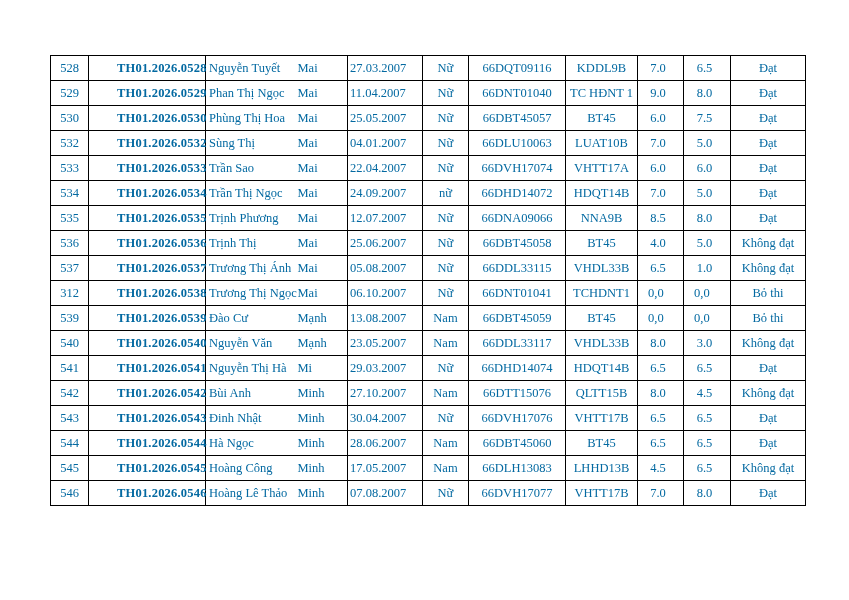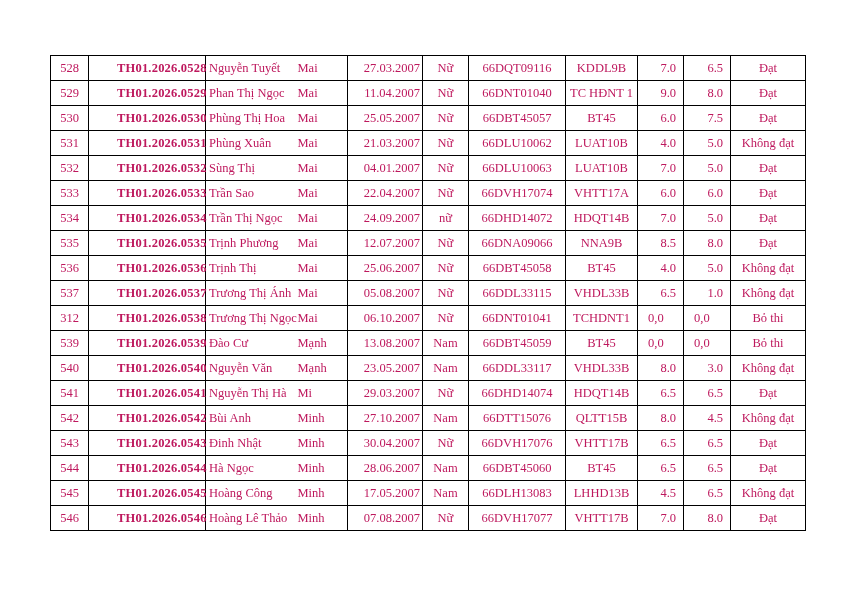--- a/index.html
+++ b/index.html
@@ -16,40 +16,40 @@
     overflow: hidden;
   }
   .results-table {
     position: absolute;
     left: 50px;
     top: 55px;
     border-collapse: collapse;
     table-layout: fixed;
     width: 755px;
     font-size: 12.5px;
-    color: #be185d;
+    color: #0369a1;
   }
   .results-table td {
     border: 1px solid #000000;
     height: 24px;
     padding: 0 2px;
     white-space: nowrap;
     overflow: visible;
     vertical-align: middle;
     line-height: 1;
   }
   td.c-no        { text-align: center; }
   td.c-id        { text-align: center; font-weight: bold; letter-spacing: 0.2px; padding-left: 28px; }
   td.c-family    { text-align: left; padding-left: 3px; border-right: none; margin-left: 13px; }
   td.c-given     { text-align: left; padding-left: 2px; border-left: none; }
-  td.c-dob       { text-align: right; }
+  td.c-dob       { text-align: left; }
   td.c-gender    { text-align: center; }
   td.c-code      { text-align: center; }
   td.c-class     { text-align: center; }
-  td.c-score     { text-align: right; padding-right: 7px; }
+  td.c-score     { text-align: center; padding-right: 7px; }
   td.c-score.score-left { text-align: left; padding-left: 10px; }
   td.c-result    { text-align: center; }
 </style>
 </head>
 <body>
 
 <table class="results-table">
   <colgroup>
     <col style="width:38px">
     <col style="width:117px">
@@ -99,33 +99,20 @@
     <td class="c-given">Mai</td>
     <td class="c-dob">25.05.2007</td>
     <td class="c-gender">Nữ</td>
     <td class="c-code">66DBT45057</td>
     <td class="c-class">BT45</td>
     <td class="c-score">6.0</td>
     <td class="c-score">7.5</td>
     <td class="c-result">Đạt</td>
   </tr>
 
-  <tr>
-    <td class="c-no">531</td>
-    <td class="c-id">TH01.2026.0531</td>
-    <td class="c-family">Phùng Xuân</td>
-    <td class="c-given">Mai</td>
-    <td class="c-dob">21.03.2007</td>
-    <td class="c-gender">Nữ</td>
-    <td class="c-code">66DLU10062</td>
-    <td class="c-class">LUAT10B</td>
-    <td class="c-score">4.0</td>
-    <td class="c-score">5.0</td>
-    <td class="c-result">Không đạt</td>
-  </tr>
 
   <tr>
     <td class="c-no">532</td>
     <td class="c-id">TH01.2026.0532</td>
     <td class="c-family">Sùng Thị</td>
     <td class="c-given">Mai</td>
     <td class="c-dob">04.01.2007</td>
     <td class="c-gender">Nữ</td>
     <td class="c-code">66DLU10063</td>
     <td class="c-class">LUAT10B</td>

